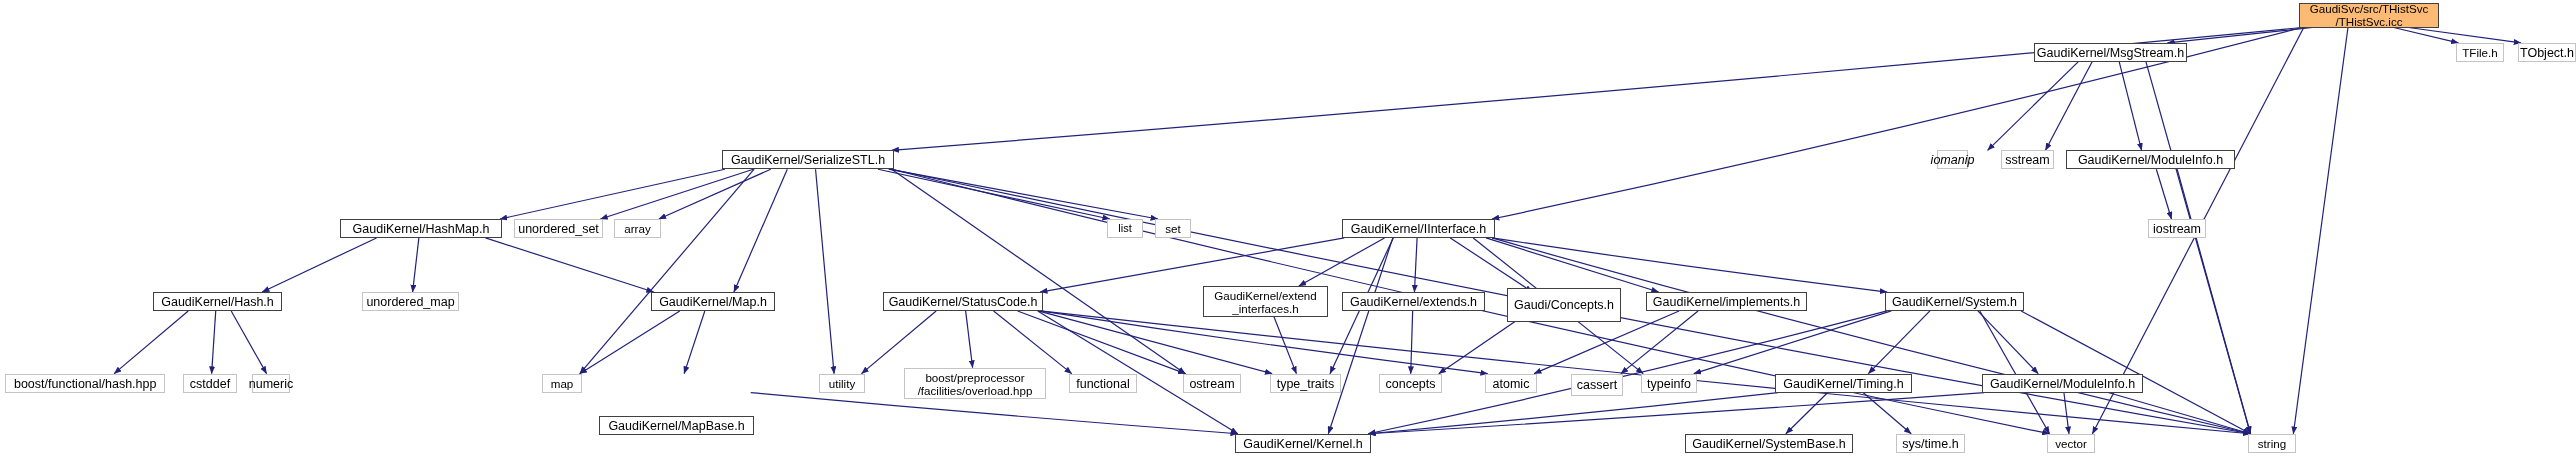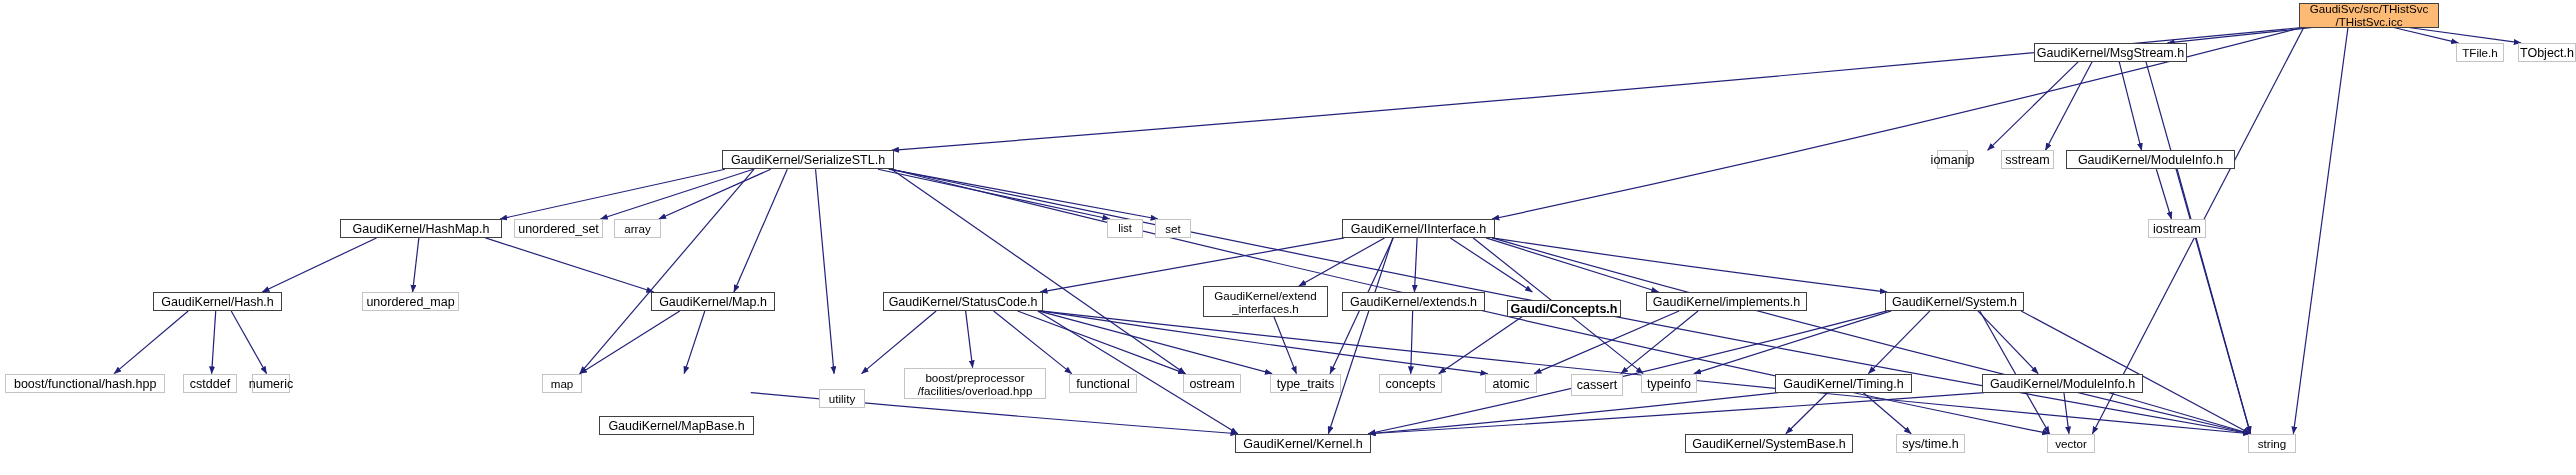--- a/index.html
+++ b/index.html
@@ -94,46 +94,46 @@
         <path d="M2310,457 Q1951.5,483.4 1593,505" fill="none" stroke="#21217a" stroke-width="1.4" marker-end="url(#arrow)"></path>
       </g>
   </svg>
   <div id="node-layer">
       <div class="node root" style="left: 2299px; top: 2.6px; width: 140px; height: 25px; font-size: 11.6px;">GaudiSvc/src/THistSvc
 /THistSvc.icc</div>
       <div class="node strong" style="left: 2034px; top: 43px; width: 153px; height: 19px;">GaudiKernel/MsgStream.h</div>
       <div class="node " style="left: 2456px; top: 43px; width: 48px; height: 19px; font-size: 11.6px;">TFile.h</div>
       <div class="node " style="left: 2518px; top: 43px; width: 58px; height: 19px;">TObject.h</div>
       <div class="node strong" style="left: 722px; top: 150px; width: 172px; height: 19px;">GaudiKernel/SerializeSTL.h</div>
-      <div class="node " style="left: 1937px; top: 150px; width: 31px; height: 19px;">iomanip</div>
+      <div class="node " style="left: 1937px; top: 150px; width: 31px; height: 19px; font-style: italic;">iomanip</div>
       <div class="node " style="left: 2001px; top: 150px; width: 53px; height: 19px;">sstream</div>
       <div class="node strong" style="left: 2066px; top: 150px; width: 169px; height: 19px;">GaudiKernel/ModuleInfo.h</div>
       <div class="node strong" style="left: 340px; top: 219px; width: 162px; height: 19px;">GaudiKernel/HashMap.h</div>
       <div class="node " style="left: 514px; top: 219px; width: 89px; height: 19px;">unordered_set</div>
       <div class="node " style="left: 614px; top: 219px; width: 47px; height: 19px; font-size: 11.6px;">array</div>
       <div class="node " style="left: 1107px; top: 219px; width: 36px; height: 19px; font-size: 11px;">list</div>
       <div class="node " style="left: 1155px; top: 219px; width: 36px; height: 19px; font-size: 11.6px;">set</div>
       <div class="node strong" style="left: 1342px; top: 219px; width: 153px; height: 19px;">GaudiKernel/IInterface.h</div>
       <div class="node " style="left: 2148px; top: 219px; width: 58px; height: 19px;">iostream</div>
       <div class="node strong" style="left: 153px; top: 292px; width: 129px; height: 19px;">GaudiKernel/Hash.h</div>
       <div class="node " style="left: 362px; top: 292px; width: 97px; height: 19px;">unordered_map</div>
       <div class="node strong" style="left: 651px; top: 292px; width: 124px; height: 19px;">GaudiKernel/Map.h</div>
       <div class="node strong" style="left: 883px; top: 292px; width: 160px; height: 19px;">GaudiKernel/StatusCode.h</div>
       <div class="node strong" style="left: 1203px; top: 286px; width: 125px; height: 31px; font-size: 11.6px;">GaudiKernel/extend
 _interfaces.h</div>
       <div class="node strong" style="left: 1342px; top: 292px; width: 143px; height: 19px;">GaudiKernel/extends.h</div>
-      <div class="node strong" style="left: 1507px; top: 300px; width: 114px; height: 17px; font-weight: bold;">Gaudi/Concepts.h</div>
+      <div class="node strong" style="left: 1507px; top: 288px; width: 114px; height: 34px;">Gaudi/Concepts.h</div>
       <div class="node strong" style="left: 1646px; top: 292px; width: 161px; height: 19px;">GaudiKernel/implements.h</div>
       <div class="node strong" style="left: 1885px; top: 292px; width: 139px; height: 19px;">GaudiKernel/System.h</div>
       <div class="node " style="left: 5.2px; top: 374px; width: 160px; height: 19px;">boost/functional/hash.hpp</div>
       <div class="node " style="left: 183px; top: 374px; width: 54px; height: 19px;">cstddef</div>
       <div class="node " style="left: 252px; top: 374px; width: 38px; height: 19px;">numeric</div>
       <div class="node " style="left: 542px; top: 374px; width: 40px; height: 19px; font-size: 11.6px;">map</div>
       <div class="node strong" style="left: 599px; top: 374px; width: 155px; height: 19px; margin-top: 42px;">GaudiKernel/MapBase.h</div>
-      <div class="node " style="left: 819px; top: 374px; width: 46px; height: 19px; font-size: 11.6px; margin-top: 15px;">utility</div>
+      <div class="node " style="left: 819px; top: 374px; width: 46px; height: 19px; font-size: 11.6px;">utility</div>
       <div class="node " style="left: 904px; top: 368px; width: 142px; height: 31px; font-size: 11.6px;">boost/preprocessor
 /facilities/overload.hpp</div>
       <div class="node " style="left: 1069px; top: 374px; width: 68px; height: 19px;">functional</div>
       <div class="node " style="left: 1183px; top: 374px; width: 58px; height: 19px;">ostream</div>
       <div class="node " style="left: 1270px; top: 374px; width: 71px; height: 19px;">type_traits</div>
       <div class="node " style="left: 1379px; top: 374px; width: 63px; height: 19px;">concepts</div>
       <div class="node " style="left: 1485px; top: 374px; width: 52px; height: 19px;">atomic</div>
       <div class="node " style="left: 1571px; top: 374px; width: 52px; height: 22px;">cassert</div>
       <div class="node " style="left: 1641px; top: 374px; width: 56px; height: 19px;">typeinfo</div>
       <div class="node strong" style="left: 1775px; top: 374px; width: 137px; height: 19px;">GaudiKernel/Timing.h</div>

